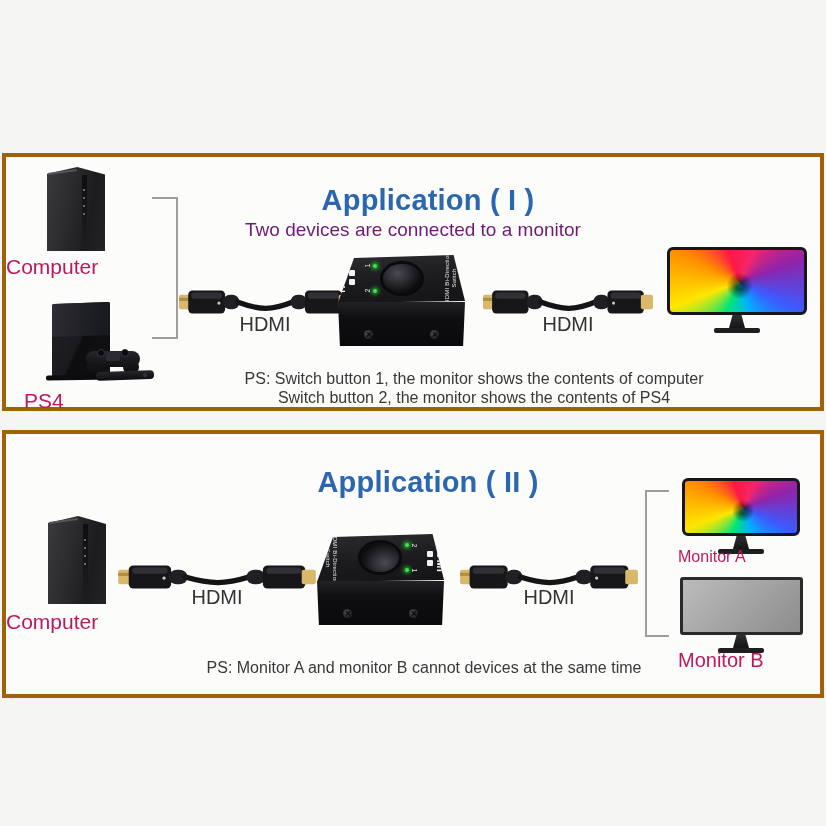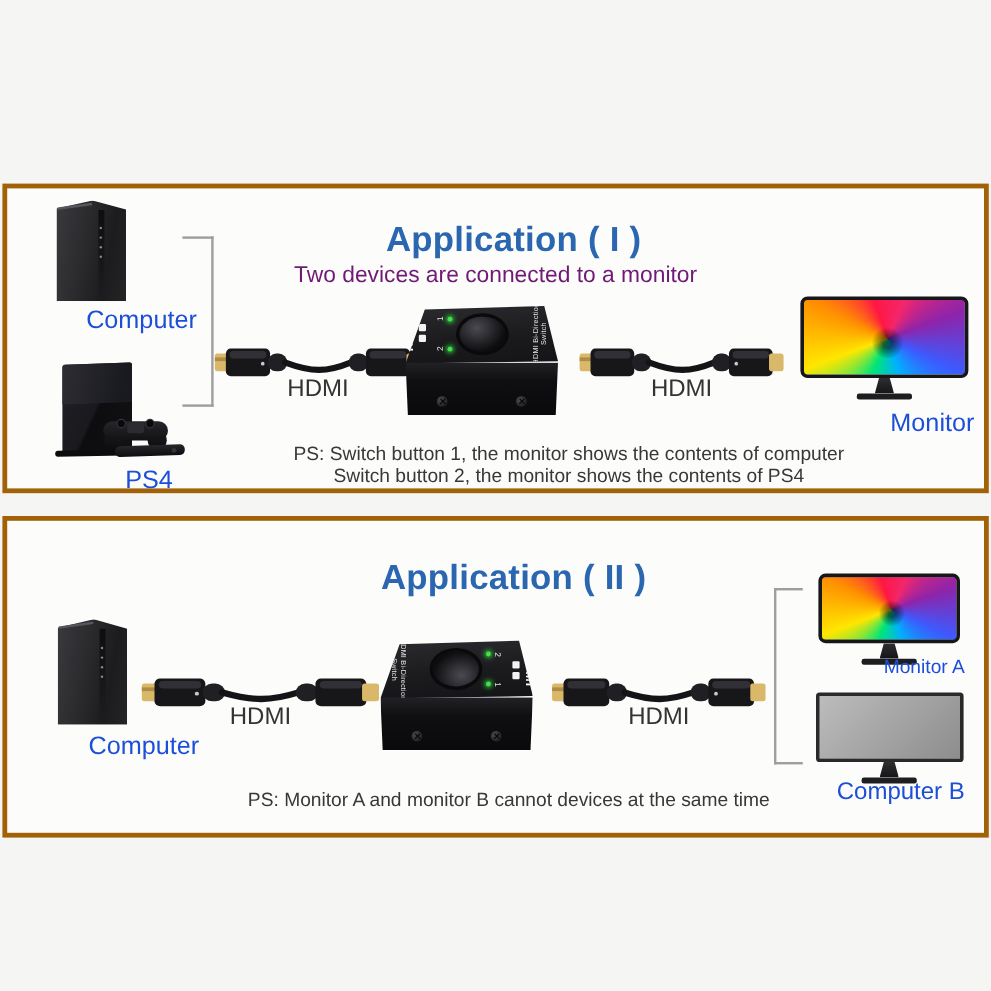--- a/index.html
+++ b/index.html
@@ -20,21 +20,21 @@
     font-size:29px;font-weight:bold;color:#2b67b0;letter-spacing:.2px;
     text-indent:30px;
   }
   #panel2 .sec-title{top:13px;}
   .sec-sub{
     position:absolute;top:43px;left:0;width:100%;text-align:center;
     font-size:19px;color:#701a75;
   }
   #panel2 .sec-sub{top:47px;}
   .dev-label{
-    position:absolute;text-align:right;font-size:21px;color:#1d4ed8;
+    position:absolute;text-align:left;font-size:21px;color:#be185d;
   }
   .hdmi-label{
     position:absolute;text-align:center;font-size:20px;color:#333;
   }
   .ps-note{
     position:absolute;text-align:center;font-size:16px;color:#383838;line-height:19px;
   }
 
   
   .tower{position:absolute;width:58px;height:84px;}
@@ -233,21 +233,20 @@
       <rect x="157" y="13" width="12" height="14" rx="2" fill="#d9b969"></rect>
     </svg>
   </div>
   <div class="hdmi-label" style="left:476px;width:172px;top:156px;">HDMI</div>
 
   <div class="monitor" style="left:656px;top:90px;width:150px;">
     <div class="mon-screen" style="width:134px;height:62px;margin:0 auto;"></div>
     <div class="mon-neck"></div>
     <div class="mon-base"></div>
   </div>
-  <div class="dev-label" style="left:656px;width:150px;top:184px;">Monitor</div>
 
   <div class="ps-note" style="left:110px;top:212px;width:716px;">
     <div>PS: Switch button 1, the monitor shows the contents of computer</div>
     <div>Switch button 2, the monitor shows the contents of PS4</div>
   </div>
 </section>
 
 <section class="panel" id="panel2">
   <h1 class="sec-title">Application ( II )</h1>
 
@@ -336,18 +335,18 @@
     <div class="mon-neck"></div>
     <div class="mon-base"></div>
   </div>
   <div class="dev-label" style="left:672px;width:126px;top:114px;font-size:16px;">Monitor A</div>
 
   <div class="monitor" style="left:672px;top:143px;width:126px;">
     <div class="mon-screen off" style="width:117px;height:52px;margin:0 auto;"></div>
     <div class="mon-neck"></div>
     <div class="mon-base"></div>
   </div>
-  <div class="dev-label" style="left:672px;width:126px;top:215px;font-size:20px;">Computer B</div>
+  <div class="dev-label" style="left:672px;width:126px;top:215px;font-size:20px;">Monitor B</div>
 
   <div class="ps-note" style="left:118px;top:224px;width:600px;">
     <div>PS: Monitor A and monitor B cannot devices at the same time</div>
   </div>
 </section>
 
 </body></html>

